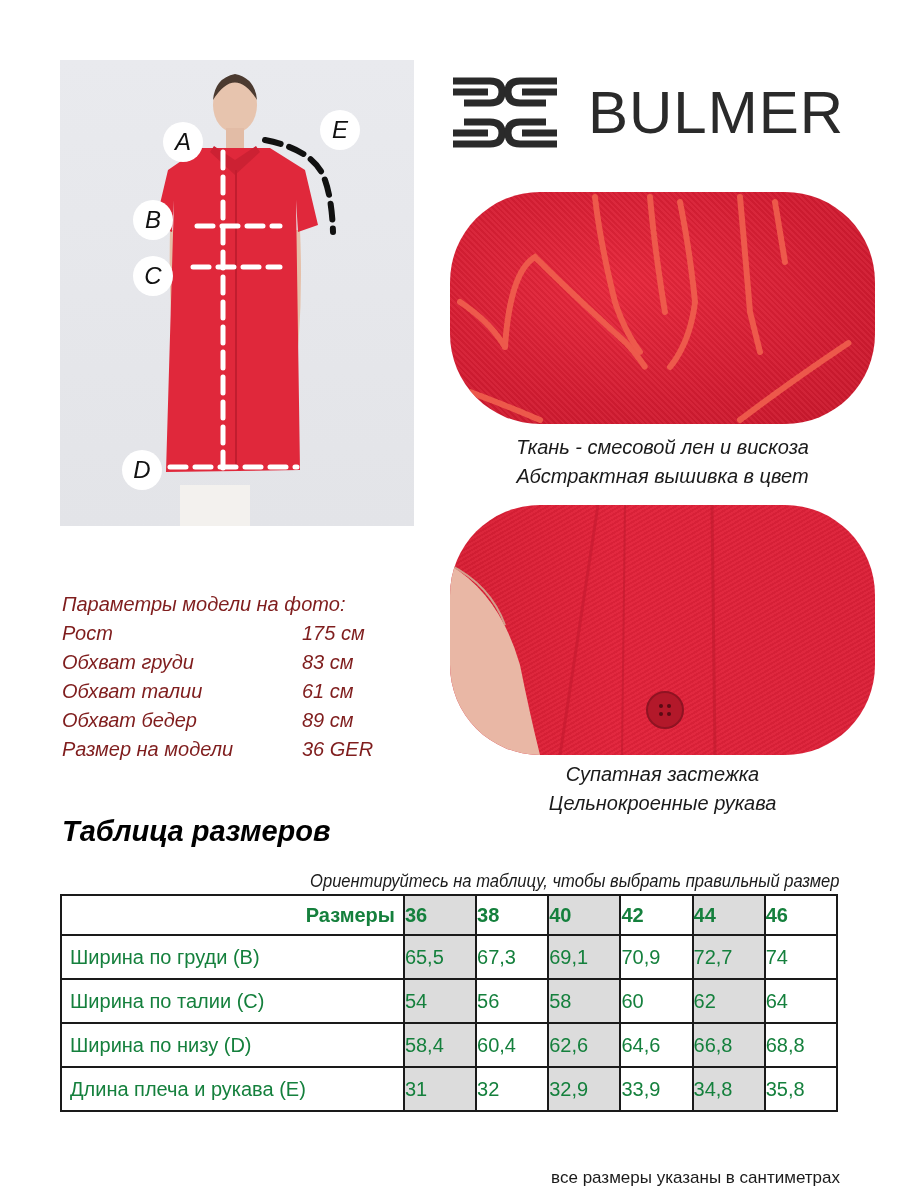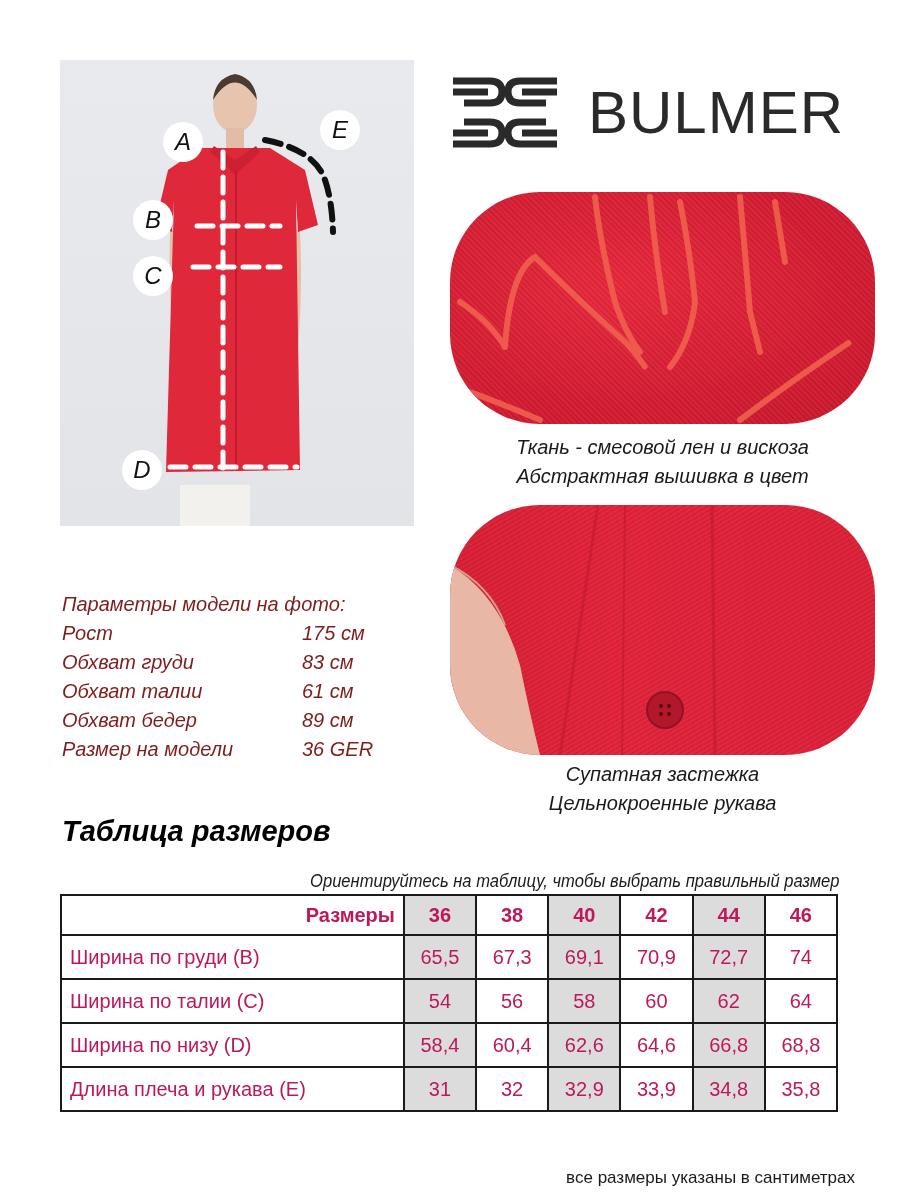--- a/index.html
+++ b/index.html
@@ -54,31 +54,31 @@
   .params { position: absolute; left: 62px; top: 590px; font-style: italic; font-size: 20px; line-height: 29px; color: #7f1d1d; }
   .params-title { display: block; }
   .param-row { display: flex; }
   .param-label { width: 240px; }
 
   
   .table-title { position: absolute; left: 62px; top: 815px; font-size: 29px; font-weight: bold; font-style: italic; color: #000; }
   .table-hint { position: absolute; right: 60px; top: 871px; font-style: italic; font-size: 18px; color: #1a1a1a; transform: scaleX(0.92); transform-origin: right center; }
   table.sizes {
     position: absolute; left: 60px; top: 894px; width: 778px;
-    border-collapse: collapse; font-size: 20px; color: #be185d;
+    border-collapse: collapse; font-size: 20px; color: #15803d;
   }
   table.sizes td, table.sizes th {
-    border: 2px solid #1a1a1a; height: 44px; text-align: center; font-weight: normal;
+    border: 2px solid #1a1a1a; height: 44px; text-align: left; font-weight: normal;
   }
   table.sizes th { font-weight: bold; height: 40px; }
   table.sizes .rowlabel { text-align: left; padding-left: 8px; width: 342px; }
   table.sizes th.rowlabel { text-align: right; padding-right: 8px; }
   table.sizes .shade { background: #dcdcdc; }
   table.sizes td.val { width: 72px; }
-  .footnote { position: absolute; right: 45px; top: 1168px; font-size: 17px; color: #1a1a1a; }
+  .footnote { position: absolute; right: 60px; top: 1168px; font-size: 17px; color: #1a1a1a; }
 </style>
 </head>
 <body>
 
 <div class="photo">
   <svg width="354" height="466" viewBox="0 0 354 466">
 
     <rect x="120" y="425" width="70" height="45" fill="#f3f1ee"></rect>
 
     <ellipse cx="175" cy="45" rx="22" ry="28" fill="#e7c4ae"></ellipse>

